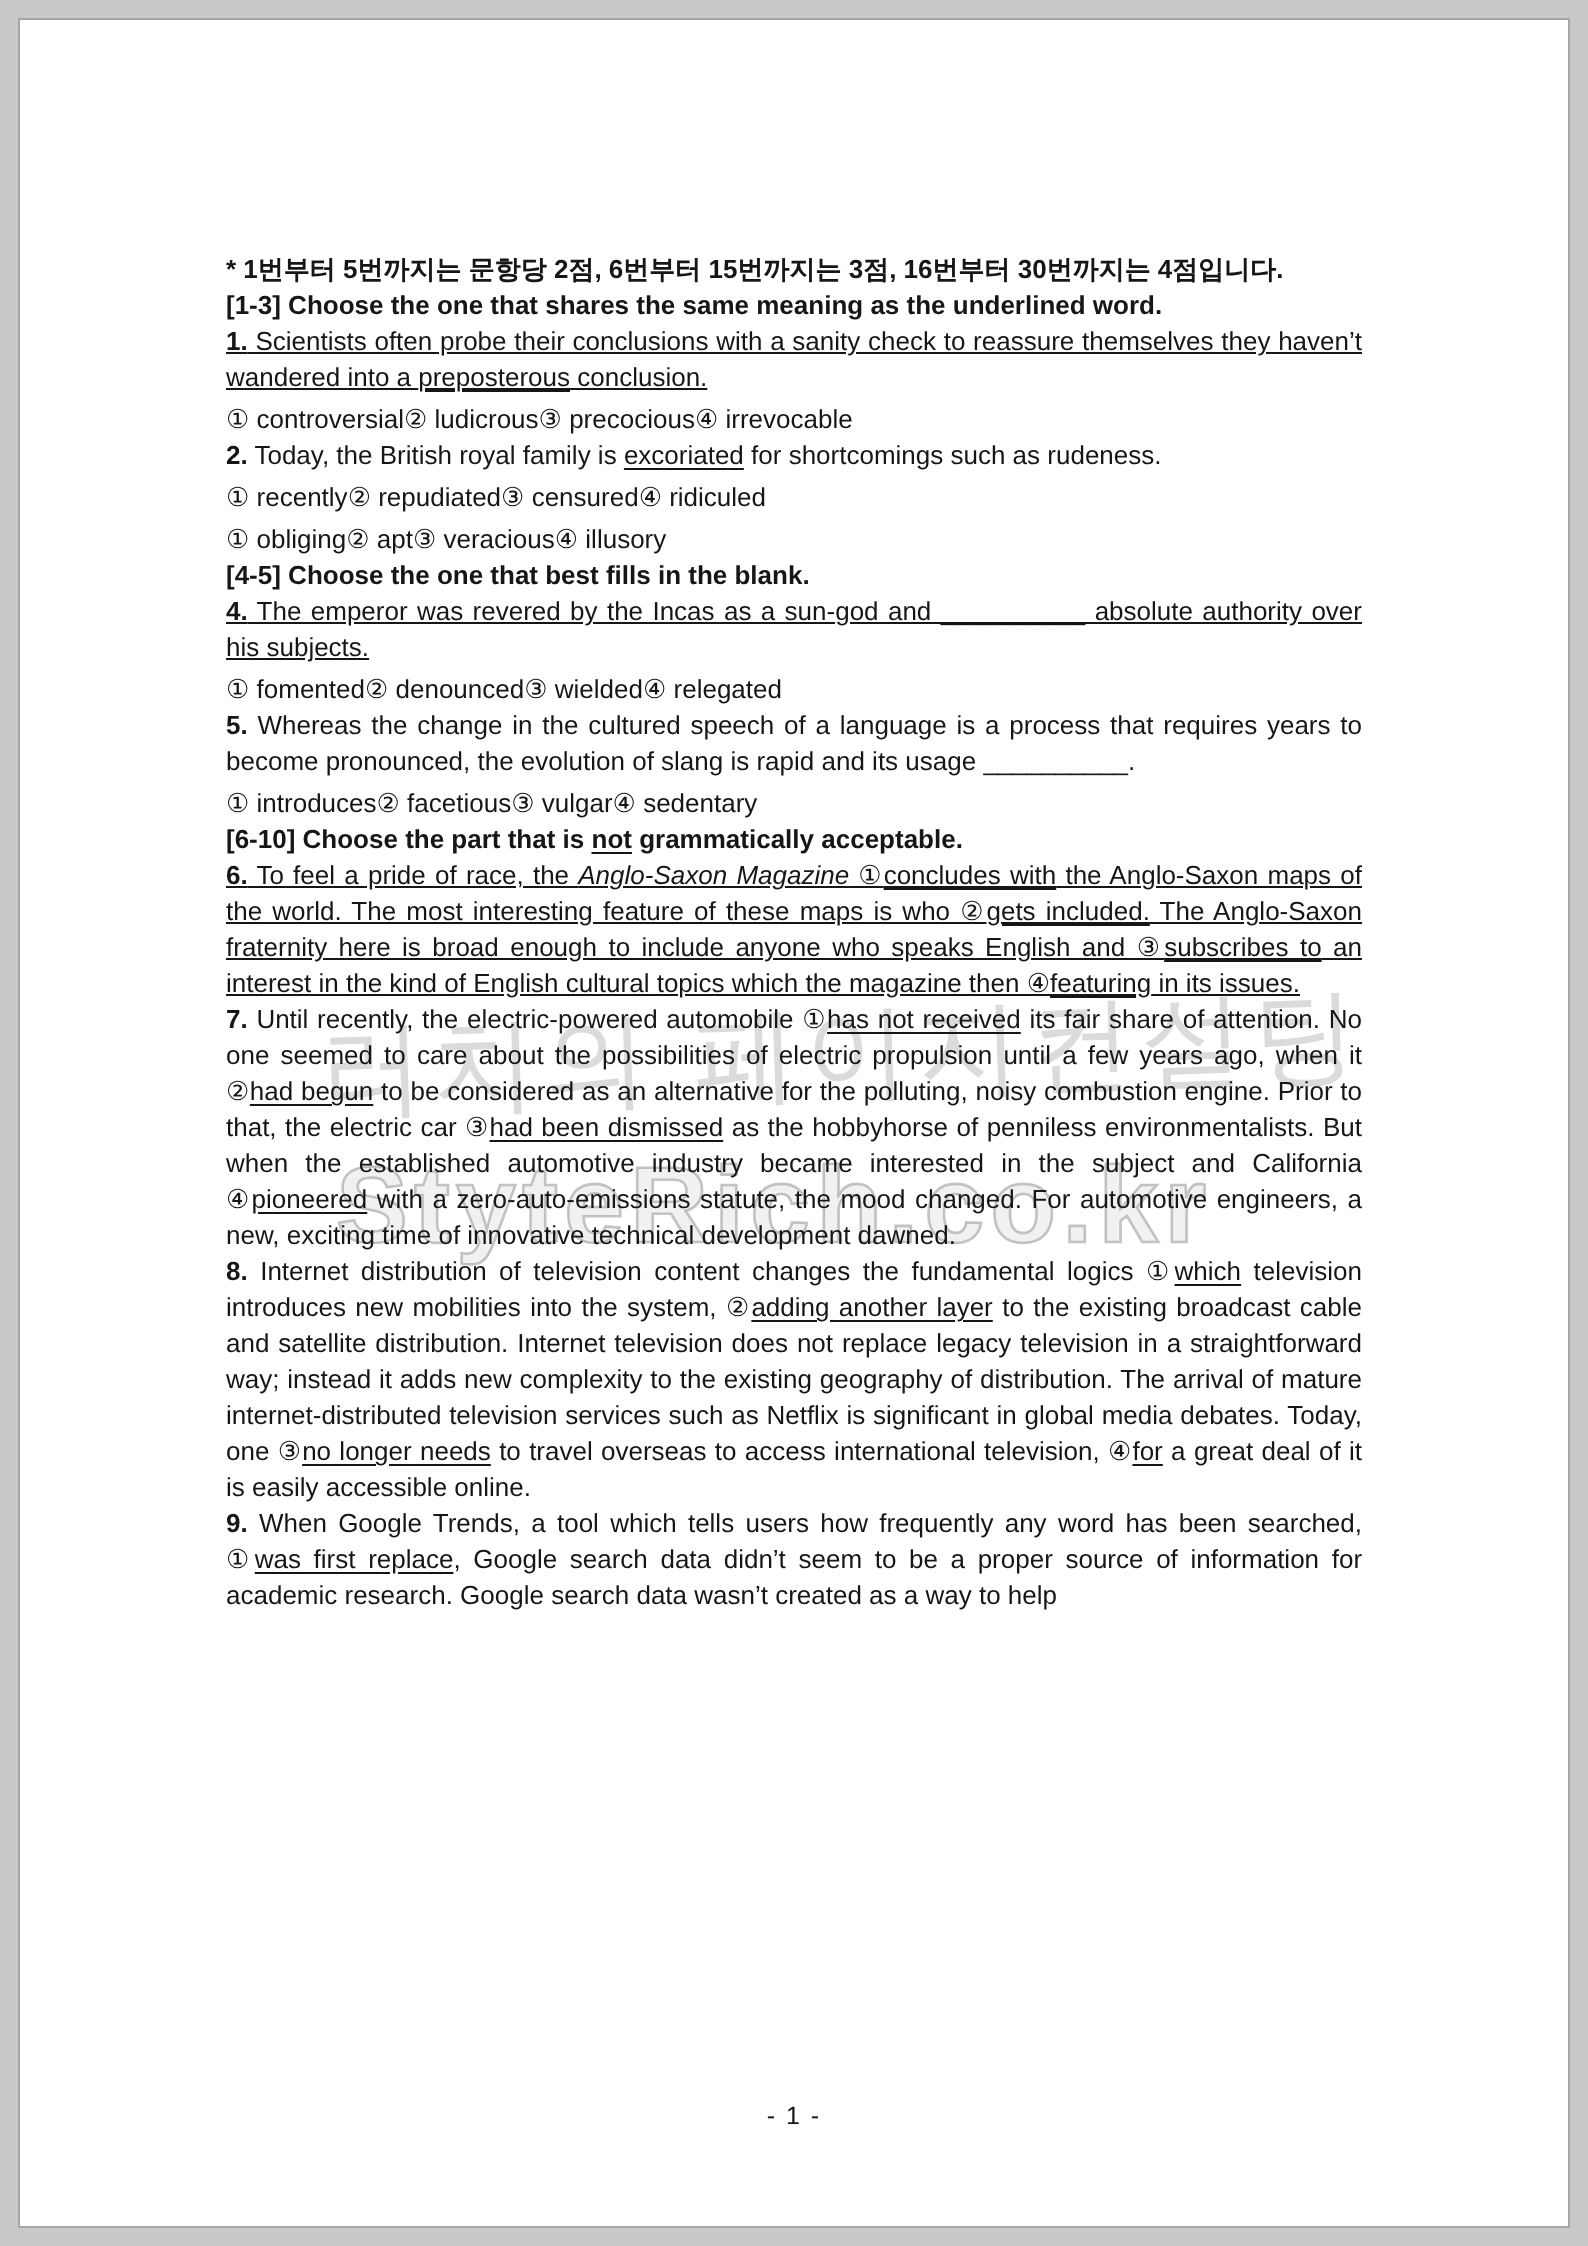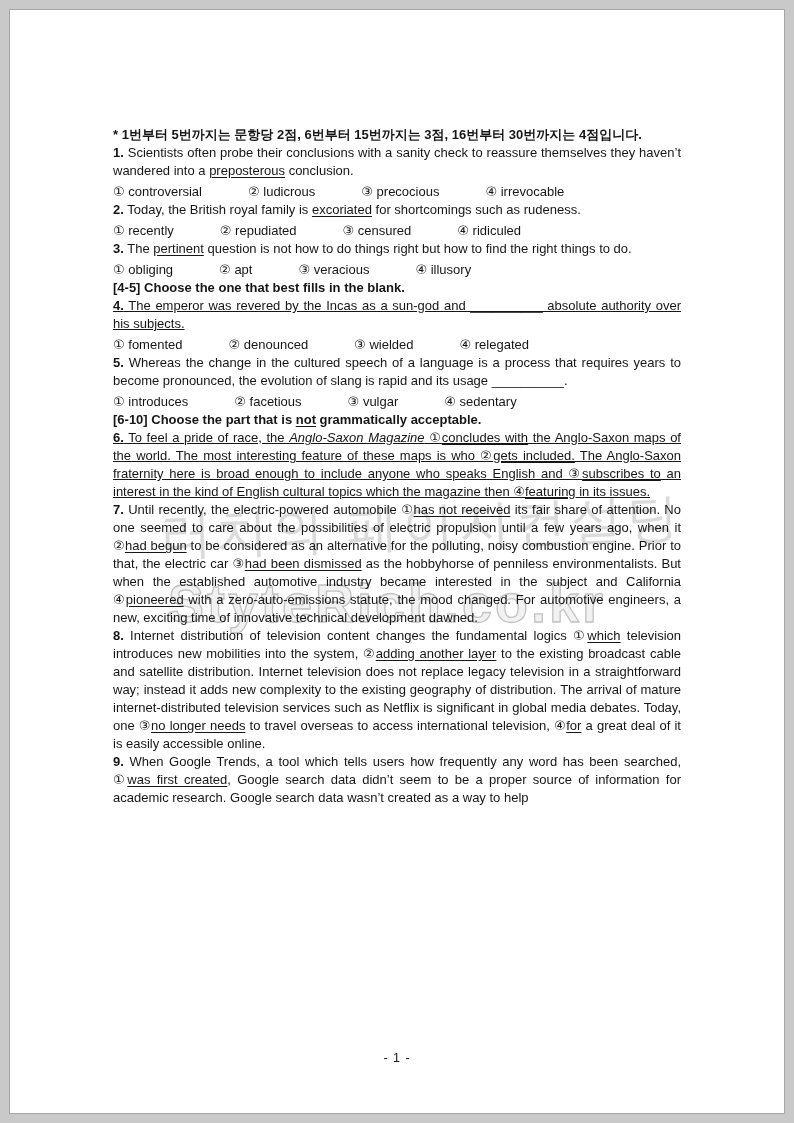--- a/index.html
+++ b/index.html
@@ -20,21 +20,21 @@
     position: absolute; top: 116px; left: 103px; right: 103px;
     color: #161616;
     font-size: 13px;
     line-height: 18px;
   }
   .content p { margin: 0; }
   .note { font-weight: bold; text-align: justify; }
   .heading { font-weight: bold; margin-top: 17px; }
   .question { margin-top: 17px; text-align: justify; }
   .heading + .question { margin-top: 0; text-decoration: underline; }
-  .options-row { margin-top: 3px; display: flex; gap: 46px; }
+  .options-row { margin-top: 3px; display: flex; }
   .option { white-space: nowrap; }
   .b { font-weight: bold; }
   .u { text-decoration: underline; text-underline-offset: 2px; }
   .i { font-style: italic; }
   .watermark-script {
     position: absolute; left: 150px; top: 482px;
     font-size: 52px; letter-spacing: 4px; white-space: nowrap;
     color: rgba(165,165,165,0.40);
     transform: rotate(-2deg);
     pointer-events: none;
@@ -54,35 +54,35 @@
   }
 </style>
 </head>
 <body>
 
 <div class="page">
   <div class="watermark-script">러치의 페이지컨설팅</div>
   <div class="watermark-logo">StyteRich.co.kr</div>
   <div class="content">
       <p class="note"><span class="b">* 1번부터 5번까지는 문항당 2점, 6번부터 15번까지는 3점, 16번부터 30번까지는 4점입니다.</span></p>
+      <p class="heading"><span class="b">[1-3] Choose the one that shares the same meaning as the underlined word.</span></p>
       <p class="question"><span class="b">1.</span><span> Scientists often probe their conclusions with a sanity check to reassure themselves they haven’t wandered into a </span><span class="u">preposterous</span><span> conclusion.</span></p>
       <div class="options-row">
         <span class="option"><span>①</span> <span>controversial</span></span>
         <span class="option"><span>②</span> <span>ludicrous</span></span>
         <span class="option"><span>③</span> <span>precocious</span></span>
         <span class="option"><span>④</span> <span>irrevocable</span></span>
       </div>
       <p class="question"><span class="b">2.</span><span> Today, the British royal family is </span><span class="u">excoriated</span><span> for shortcomings such as rudeness.</span></p>
       <div class="options-row">
         <span class="option"><span>①</span> <span>recently</span></span>
         <span class="option"><span>②</span> <span>repudiated</span></span>
         <span class="option"><span>③</span> <span>censured</span></span>
         <span class="option"><span>④</span> <span>ridiculed</span></span>
       </div>
-      <p class="question"><span class="b">3.</span><span> The </span><span class="u">pertinent</span><span> question is not how to do things right but how to find the right things to do.</span></p>
       <div class="options-row">
         <span class="option"><span>①</span> <span>obliging</span></span>
         <span class="option"><span>②</span> <span>apt</span></span>
         <span class="option"><span>③</span> <span>veracious</span></span>
         <span class="option"><span>④</span> <span>illusory</span></span>
       </div>
       <p class="heading"><span class="b">[4-5] Choose the one that best fills in the blank.</span></p>
       <p class="question"><span class="b">4.</span><span> The emperor was revered by the Incas as a sun-god and __________ absolute authority over his subjects.</span></p>
       <div class="options-row">
         <span class="option"><span>①</span> <span>fomented</span></span>
@@ -94,16 +94,16 @@
       <div class="options-row">
         <span class="option"><span>①</span> <span>introduces</span></span>
         <span class="option"><span>②</span> <span>facetious</span></span>
         <span class="option"><span>③</span> <span>vulgar</span></span>
         <span class="option"><span>④</span> <span>sedentary</span></span>
       </div>
       <p class="heading"><span class="b">[6-10] Choose the part that is </span><span class="b u">not</span><span class="b"> grammatically acceptable.</span></p>
       <p class="question"><span class="b">6.</span><span> To feel a pride of race, the </span><span class="i">Anglo-Saxon Magazine</span><span> ①</span><span class="u">concludes with</span><span> the Anglo-Saxon maps of the world. The most interesting feature of these maps is who ②</span><span class="u">gets included.</span><span> The Anglo-Saxon fraternity here is broad enough to include anyone who speaks English and ③</span><span class="u">subscribes to</span><span> an interest in the kind of English cultural topics which the magazine then ④</span><span class="u">featuring</span><span> in its issues.</span></p>
       <p class="question"><span class="b">7.</span><span> Until recently, the electric-powered automobile ①</span><span class="u">has not received</span><span> its fair share of attention. No one seemed to care about the possibilities of electric propulsion until a few years ago, when it ②</span><span class="u">had begun</span><span> to be considered as an alternative for the polluting, noisy combustion engine. Prior to that, the electric car ③</span><span class="u">had been dismissed</span><span> as the hobbyhorse of penniless environmentalists. But when the established automotive industry became interested in the subject and California ④</span><span class="u">pioneered</span><span> with a zero-auto-emissions statute, the mood changed. For automotive engineers, a new, exciting time of innovative technical development dawned.</span></p>
       <p class="question"><span class="b">8.</span><span> Internet distribution of television content changes the fundamental logics ①</span><span class="u">which</span><span> television introduces new mobilities into the system, ②</span><span class="u">adding another layer</span><span> to the existing broadcast cable and satellite distribution. Internet television does not replace legacy television in a straightforward way; instead it adds new complexity to the existing geography of distribution. The arrival of mature internet-distributed television services such as Netflix is significant in global media debates. Today, one ③</span><span class="u">no longer needs</span><span> to travel overseas to access international television, ④</span><span class="u">for</span><span> a great deal of it is easily accessible online.</span></p>
-      <p class="question"><span class="b">9.</span><span> When Google Trends, a tool which tells users how frequently any word has been searched, ①</span><span class="u">was first created</span><span>, Google search data didn’t seem to be a proper source of information for academic research. Google search data wasn’t created as a way to help</span></p>
+      <p class="question"><span class="b">9.</span><span> When Google Trends, a tool which tells users how frequently any word has been searched, ①</span><span class="u">was first replace</span><span>, Google search data didn’t seem to be a proper source of information for academic research. Google search data wasn’t created as a way to help</span></p>
     </div>
   <div class="page-number">- 1 -</div>
 </div>
 
 </body></html>

